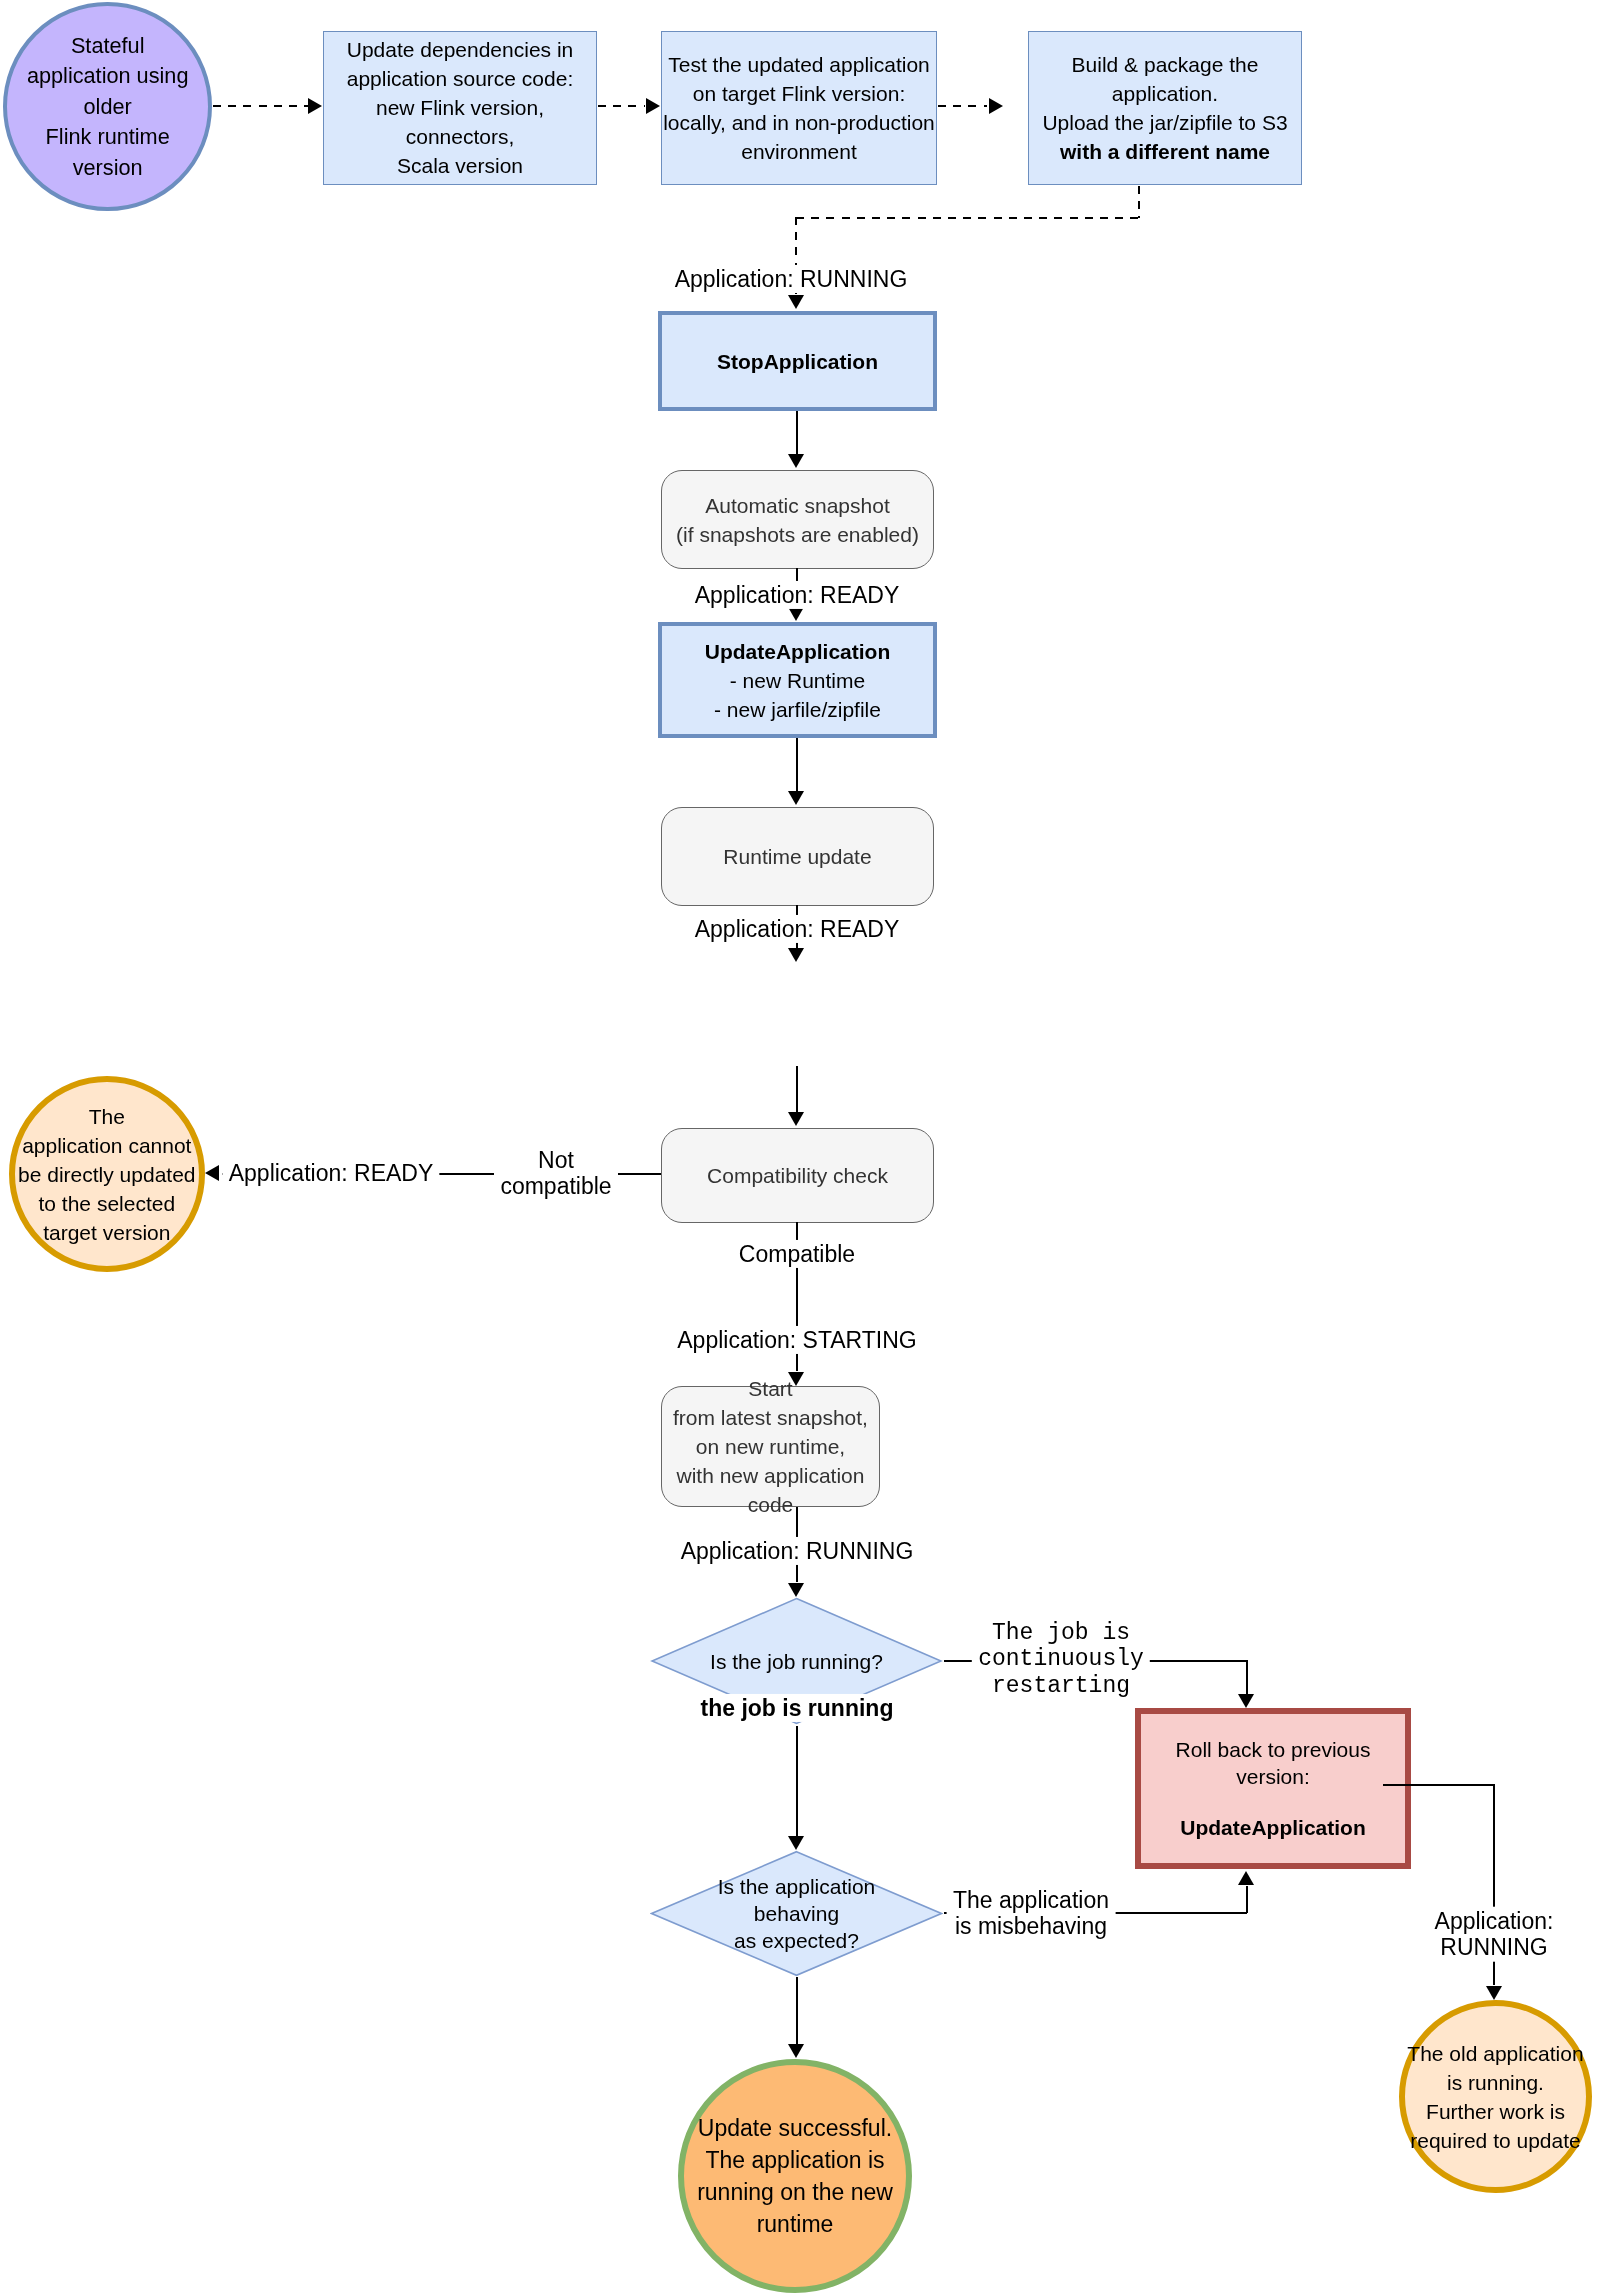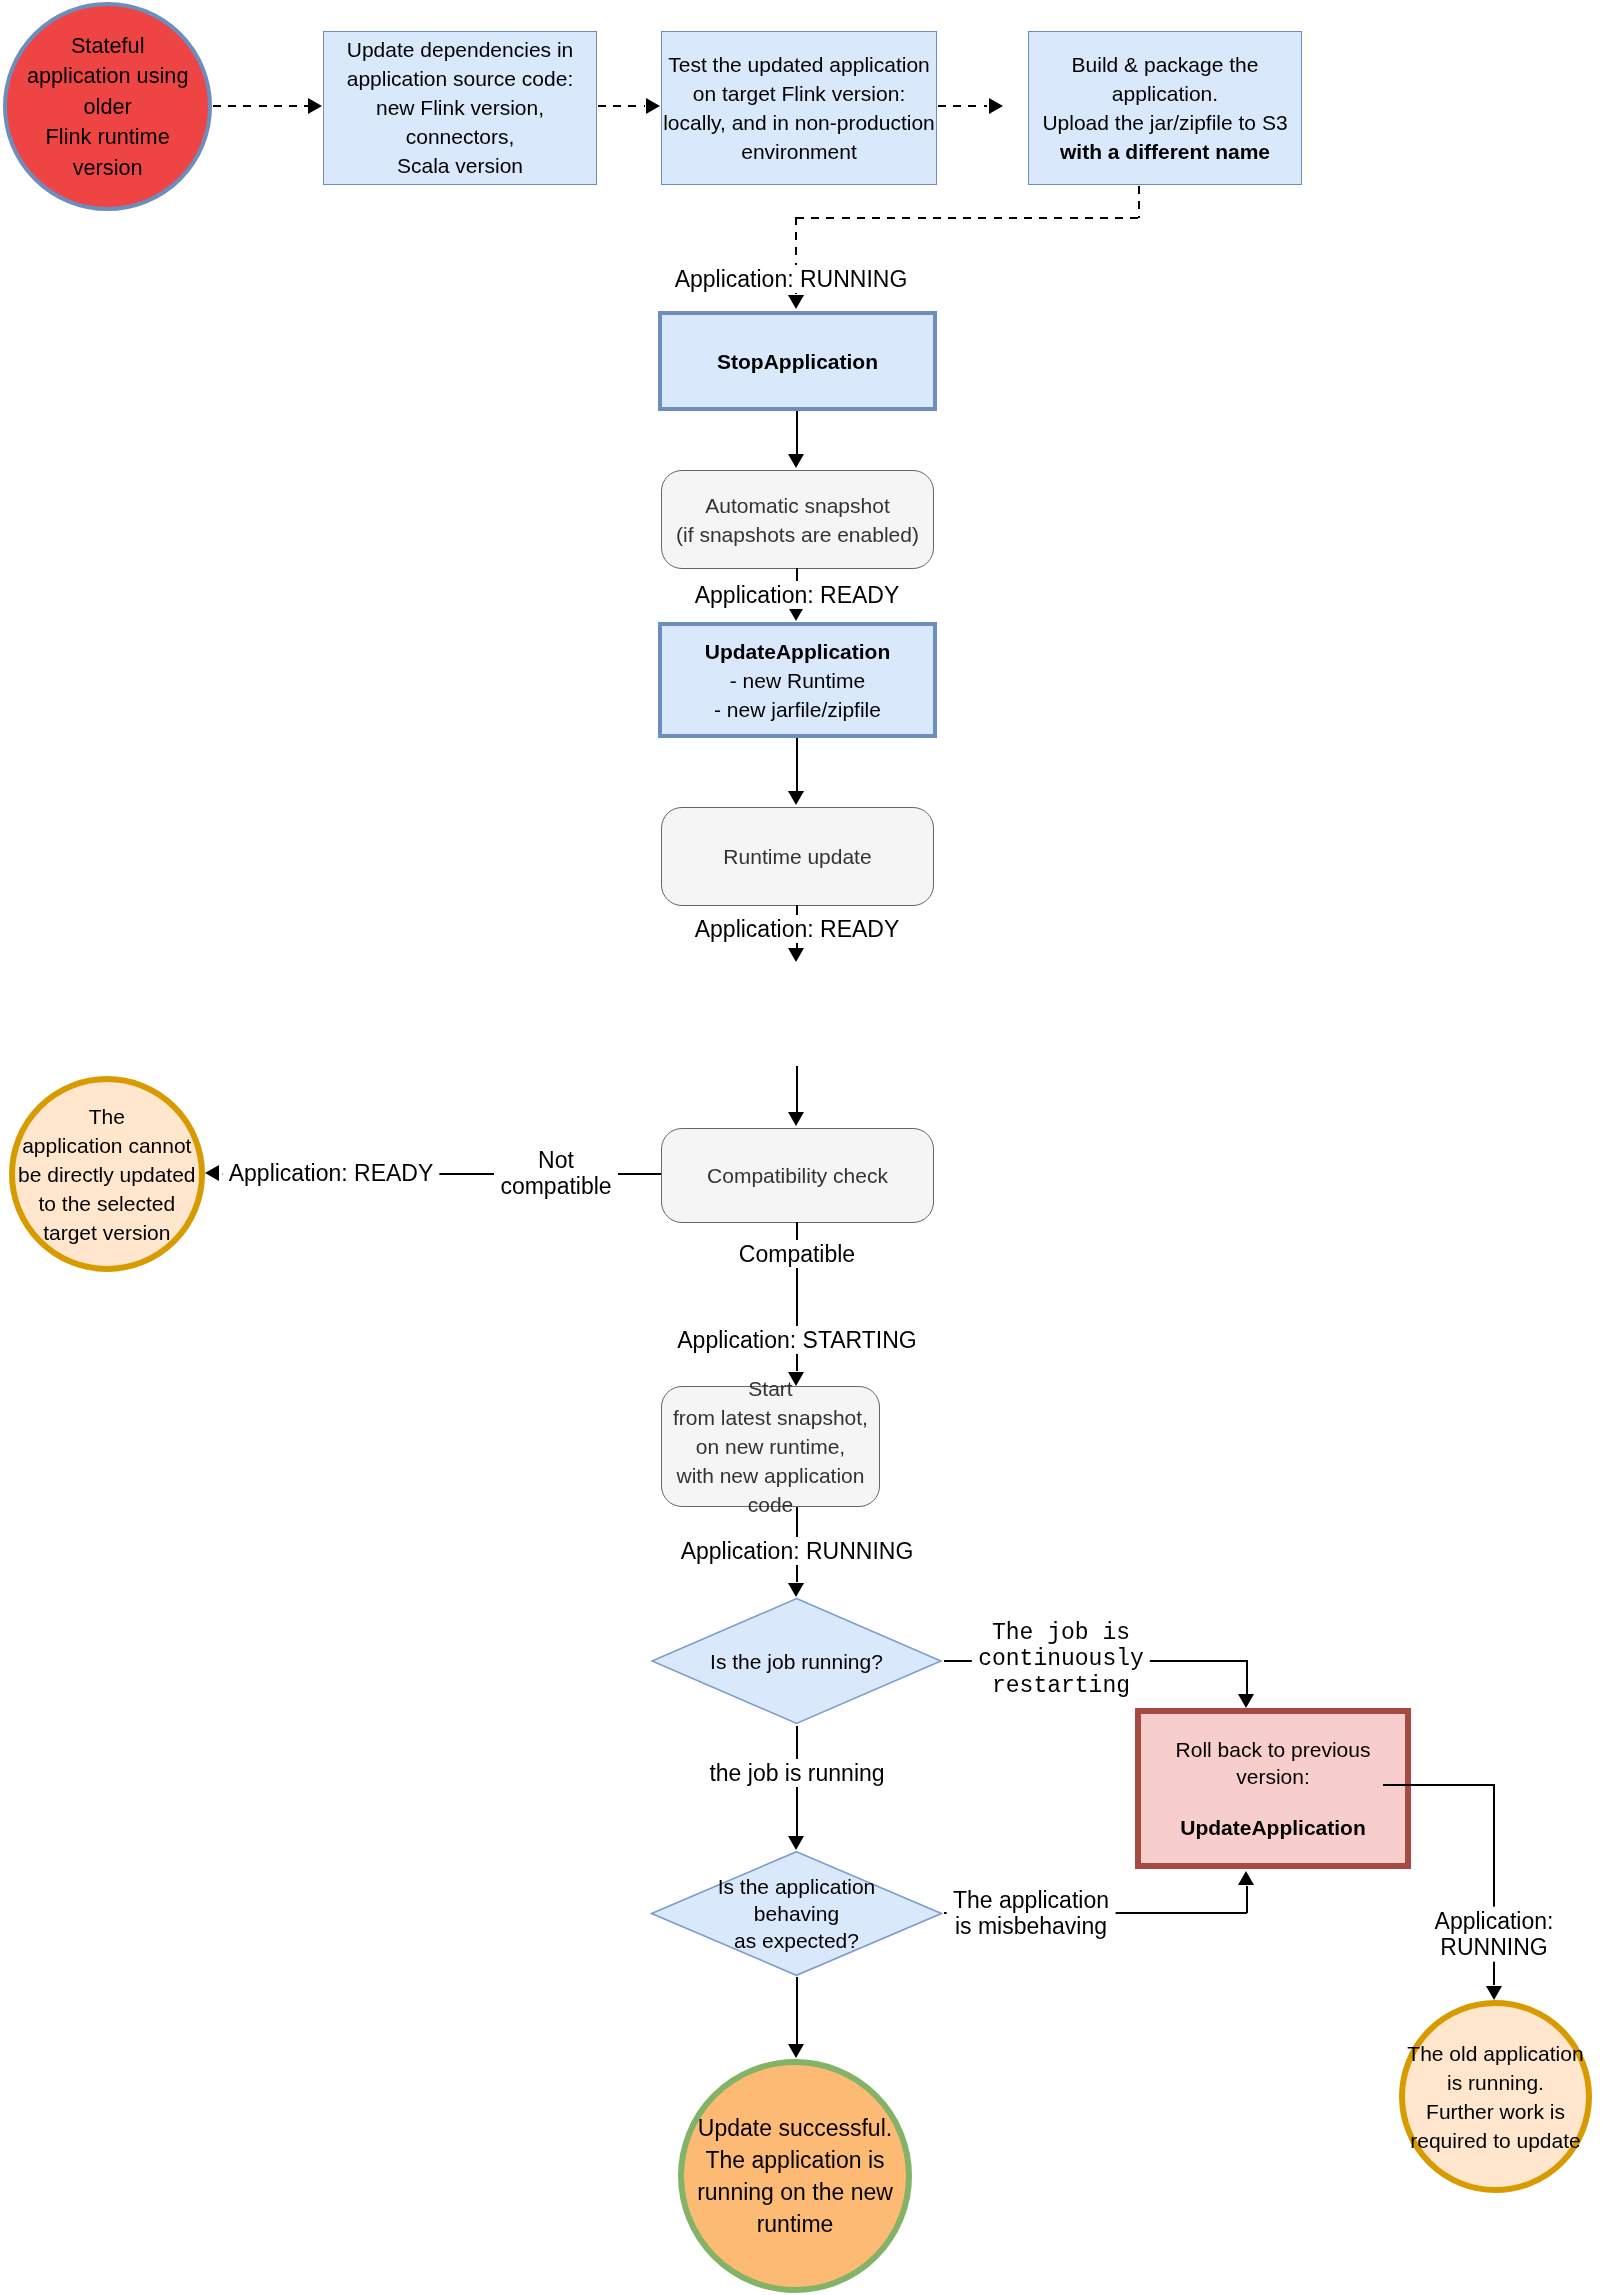--- a/index.html
+++ b/index.html
@@ -9,21 +9,21 @@
   }
   .node{
     position:absolute;box-sizing:border-box;display:flex;flex-direction:column;
     align-items:center;justify-content:center;text-align:center;
     font-size:21px;line-height:29px;white-space:pre-line;
   }
   .rect-blue{background:#dae8fc;border:1.6px solid #6c8ebf;}
   .rect-blue-thick{background:#dae8fc;border:4.8px solid #6c8ebf;}
   .rounded-gray{background:#f5f5f5;border:1.6px solid #666666;border-radius:21px;color:#333333;}
   .circle{border-radius:50%;}
-  .circle-blue{background:#ef4444;border:4.8px solid #6c8ebf;font-size:21.7px;line-height:30.5px;}
+  .circle-blue{background:#c4b5fd;border:4.8px solid #6c8ebf;font-size:21.7px;line-height:30.5px;}
   .circle-orange{background:#ffe6cc;border:6.4px solid #d79b00;}
   .circle-green{background:#fdba74;border:6.4px solid #82b366;font-size:23px;line-height:32px;}
   .rect-red{background:#f8cecc;border:6.4px solid #a84a44;line-height:27px;}
   .bold{font-weight:bold;}
   .diamond{position:absolute;}
   .diamond .dtext{
     position:absolute;left:0;top:0;width:100%;height:100%;display:flex;
     align-items:center;justify-content:center;text-align:center;
     font-size:21px;line-height:27px;white-space:pre-line;
   }
@@ -165,21 +165,21 @@
 
   <div class="diamond" style="left:650px;top:1597px;width:293px;height:128px;">
     <svg width="293" height="128" viewBox="0 0 365 160">
       <polygon points="182.5,2 363,80 182.5,158 2,80" fill="#dae8fc" stroke="#7e9ccf" stroke-width="2"></polygon>
     </svg>
     <div class="dtext">Is the job running?</div>
   </div>
 
   <div class="vline" style="left:796px;top:1726px;height:110px;"></div>
   <div class="ah ah-down" style="left:788px;top:1836px;"></div>
-  <div class="elabel" style="left:797px;top:1773px;">the job is running</div>
+  <div class="elabel" style="left:797px;top:1708px;font-weight:bold;">the job is running</div>
 
   <div class="diamond" style="left:650px;top:1850px;width:293px;height:127px;">
     <svg width="293" height="127" viewBox="0 0 365 158">
       <polygon points="182.5,2 363,79 182.5,156 2,79" fill="#dae8fc" stroke="#7e9ccf" stroke-width="2"></polygon>
     </svg>
     <div class="dtext">Is the application
 behaving
 as expected?</div>
   </div>
 

